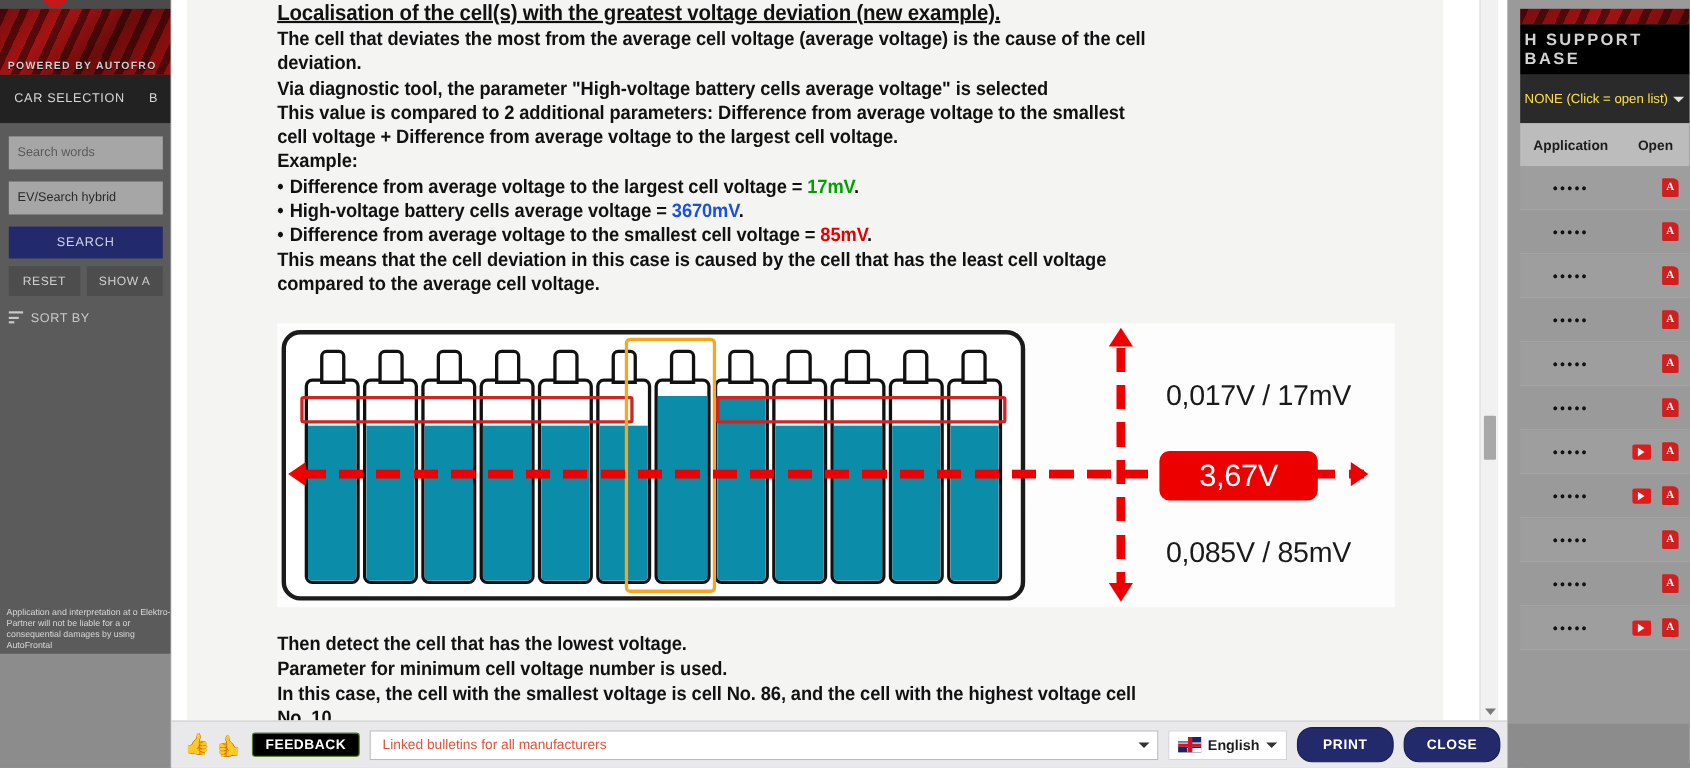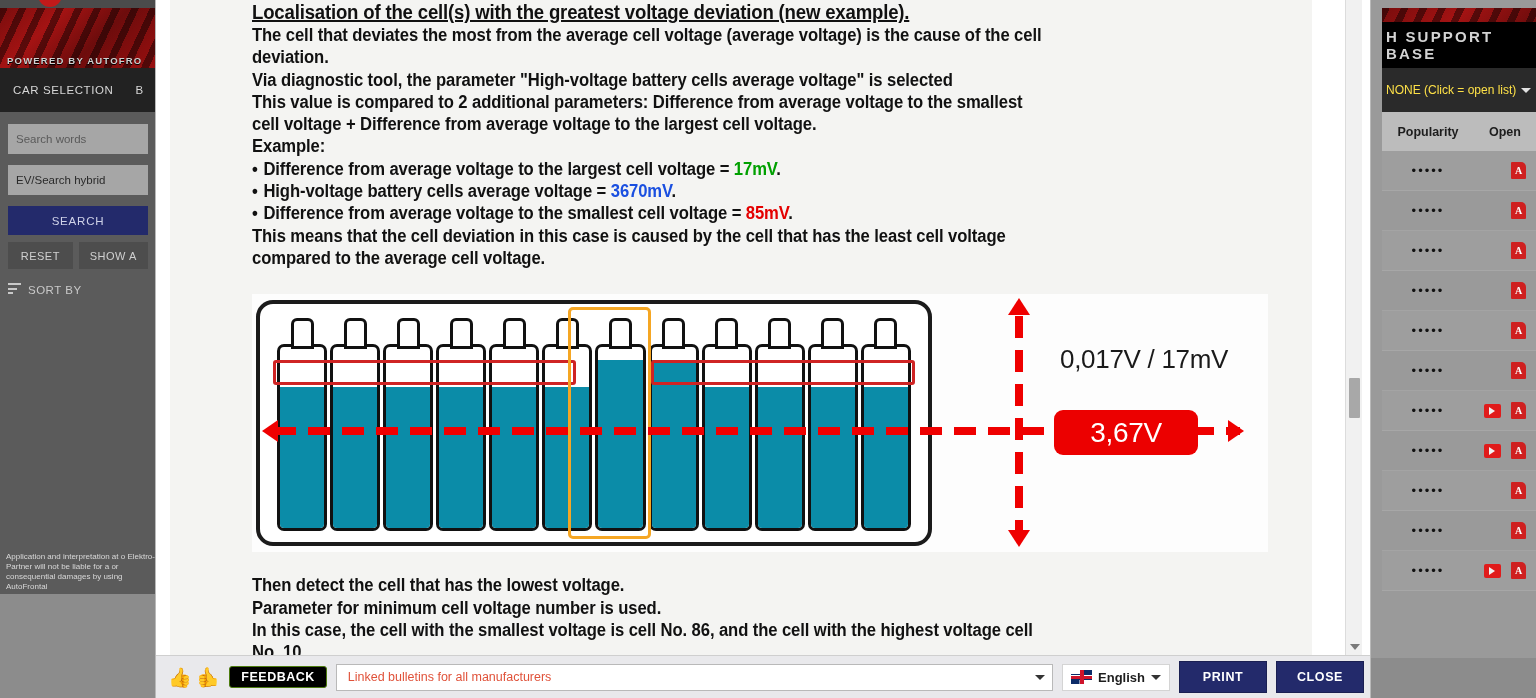--- a/index.html
+++ b/index.html
@@ -315,21 +315,21 @@
   .flag::after {
     content: ""; position: absolute; left: 8.5px; top: 0; width: 4px; height: 14px;
     background: #cf142b; box-shadow: 0 0 0 0 #cf142b;
   }
   .flag i {
     position: absolute; left: 0; top: 5.5px; width: 21px; height: 3px;
     background: #cf142b; display: block;
   }
   .tb-btn {
     background: #232a6b; color: #fff; font-size: 12.5px; font-weight: bold;
-    letter-spacing: .6px; padding: 8px 0; border-radius: 0;
+    letter-spacing: .6px; padding: 8px 0; border-radius: 14px;
     width: 88px; text-align: center; border: 1px solid #1a1f52;
   }
 </style>
 </head>
 <body>
 
 <div id="app">
 
   <div class="bg-left">
     <div class="bg-banner"></div>
@@ -363,21 +363,21 @@
   </div>
 
   <div class="bg-right">
     <div class="br-topbar"></div>
     <div class="br-title">H SUPPORT BASE</div>
     <div class="br-select">
       <span>NONE (Click = open list)</span>
       <span class="caret" style="border-top-color:#e2e2e2"></span>
     </div>
     <div class="br-table-head">
-      <div class="br-col-pop">Popularity</div>
+      <div class="br-col-pop">Application</div>
       <div class="br-col-open">Open</div>
     </div>
     <div class="br-rows" id="right-rows">
         <div class="br-row">
           <div class="pop">•••••</div>
           <div class="open">
             <span class="icn-slot"></span>
             <span class="icn-pdf"></span>
           </div>
         </div>
@@ -560,20 +560,21 @@
 
             <div class="hdash"></div>
             <div class="hdash-arrow-l"></div>
             <div class="hdash-arrow-r"></div>
             <div class="vdash"></div>
             <div class="vdash-arrow-t"></div>
             <div class="vdash-arrow-b"></div>
 
             <div class="lbl-top">0,017V / 17mV</div>
             <div class="lbl-mid">3,67V</div>
+            <div class="lbl-bot">0,085V / 85mV</div>
           </div>
 
           <div class="doc-p" style="margin-top:22px">Then detect the cell that has the lowest voltage.</div>
           <div class="doc-p">Parameter for minimum cell voltage number is used.</div>
           <div class="doc-p">In this case, the cell with the smallest voltage is cell No. 86, and the cell with the highest voltage cell</div>
           <div class="doc-p">No. 10.</div>
 
         </div>
       </div>
     </div>

